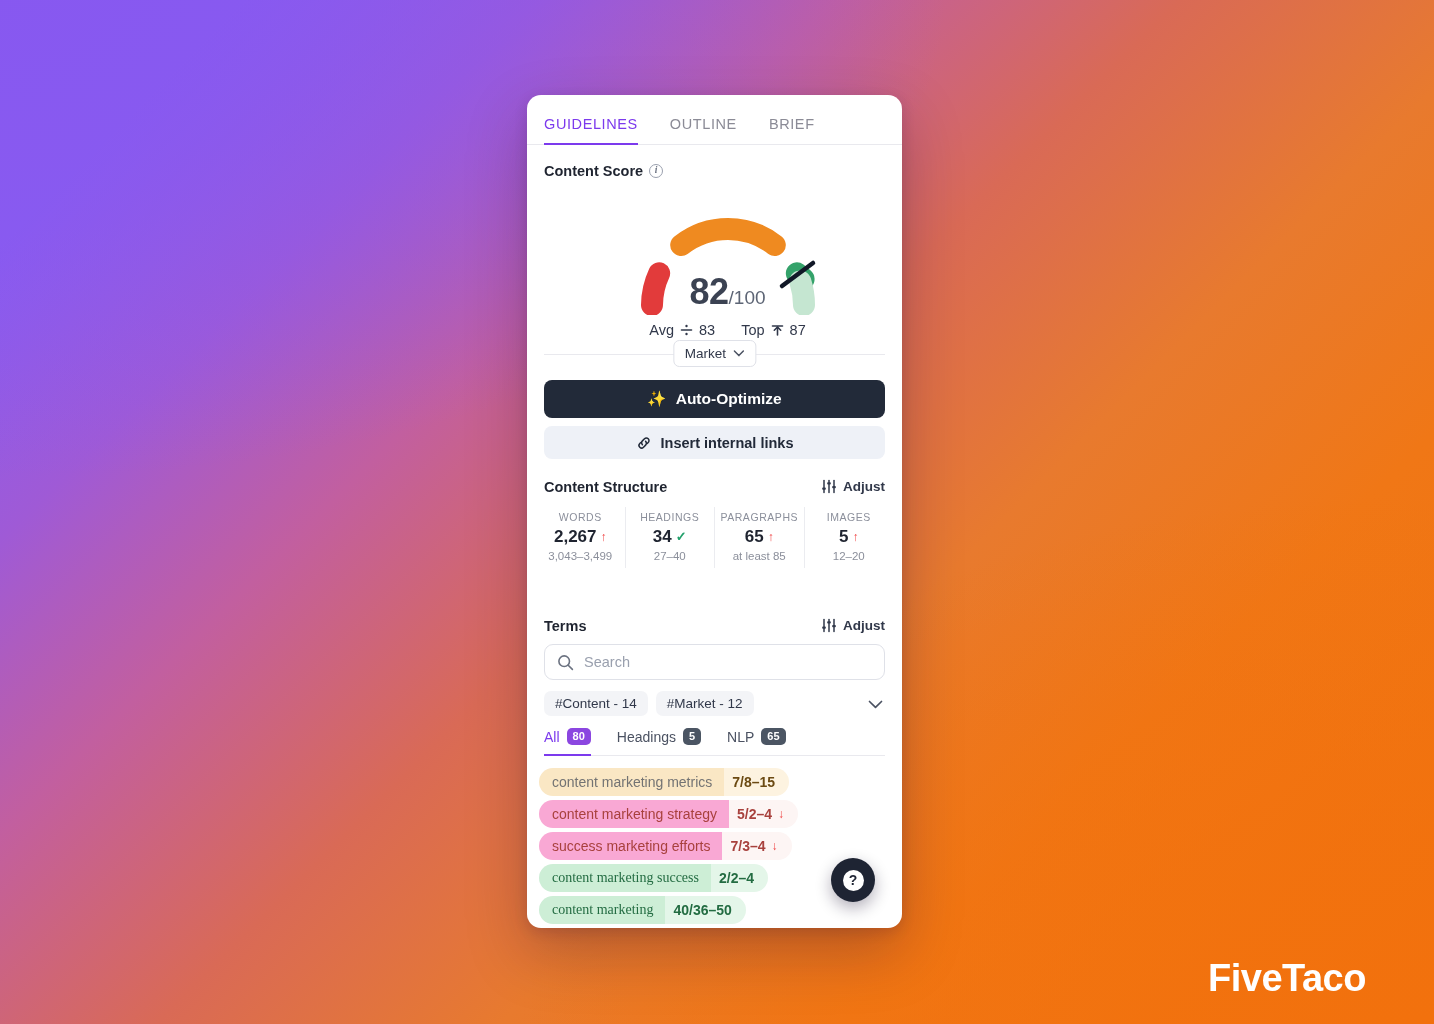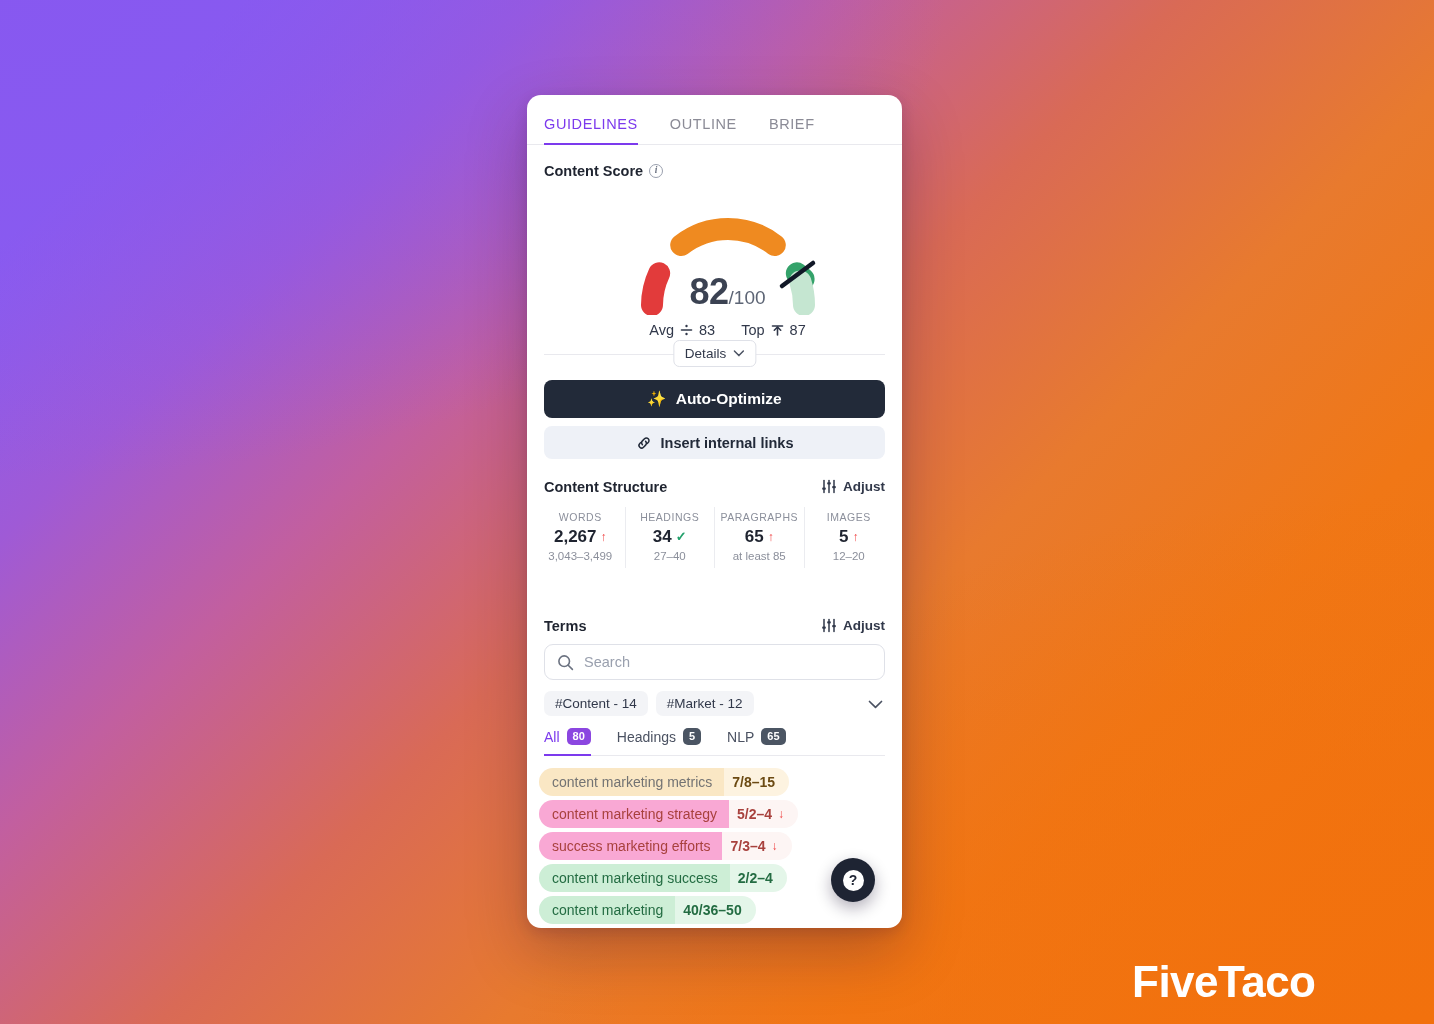--- a/index.html
+++ b/index.html
@@ -227,21 +227,21 @@
     cursor: pointer;
   }
   .term-row .name { padding: 6px 12px 6px 13px; font-size: 14px; white-space: nowrap; }
   .term-row .cnt  { padding: 6px 14px 6px 8px; font-size: 14px; font-weight: bold; white-space: nowrap;
                     display: flex; align-items: center; gap: 6px; }
 
   .t-amber .name { background: #fae7c4; color: #737373; }
   .t-amber .cnt  { background: #fdf3e0; color: #6b4a12; }
   .t-red   .name { background: #f9a8d4; color: #a8413d; }
   .t-red   .cnt  { background: #fdf5f4; color: #a8413d; }
-  .t-green .name { background: #cdeed6; color: #236c42; }
+  .t-green .name { background: #cdeed6; color: #236c42; font-family: Liberation Serif, serif; }
   .t-green .cnt  { background: #e4f6e9; color: #236c42; }
 
   
   .help-fab {
     position: absolute; left: 831px; top: 858px;
     width: 44px; height: 44px; border-radius: 50%;
     background: #1e2433;
     display: flex; align-items: center; justify-content: center;
     box-shadow: 0 6px 16px rgba(20,10,40,0.32);
     cursor: pointer;
@@ -249,22 +249,22 @@
   .help-fab .inner {
     width: 21px; height: 21px; border-radius: 50%;
     background: #fff; color: #1e2433;
     font-size: 14px; font-weight: bold;
     display: flex; align-items: center; justify-content: center;
     line-height: 1;
   }
 
   
   .logo {
-    position: absolute; left: 1132px; top: 957px;
-    color: #ffffff; font-size: 44px; font-weight: bold;
+    position: absolute; left: 1208px; top: 957px;
+    color: #ffffff; font-size: 38px; font-weight: bold;
     letter-spacing: -0.5px;
   }
 </style>
 </head>
 <body>
 
 <div class="bg-tint-a"></div>
 <div class="bg-tint-b"></div>
 
 <div class="card">
@@ -320,21 +320,21 @@
           <line x1="6.5" y1="4" x2="6.5" y2="12" stroke="#31384a" stroke-width="1.6" stroke-linecap="round"></line>
           <polyline points="3.3,7.2 6.5,4 9.7,7.2" fill="none" stroke="#31384a" stroke-width="1.6" stroke-linecap="round" stroke-linejoin="round"></polyline>
         </svg>
         <span>87</span>
       </div>
     </div>
   </div>
 
   <div class="details-row">
     <div class="details-pill">
-      <span>Details</span>
+      <span>Market</span>
       <svg width="11" height="7" viewBox="0 0 11 7">
         <polyline points="1,1 5.5,5.6 10,1" fill="none" stroke="#4b5262" stroke-width="1.5" stroke-linecap="round" stroke-linejoin="round"></polyline>
       </svg>
     </div>
   </div>
 
   <div class="btn-primary">
     <span>✨</span>
     <span>Auto-Optimize</span>
   </div>

